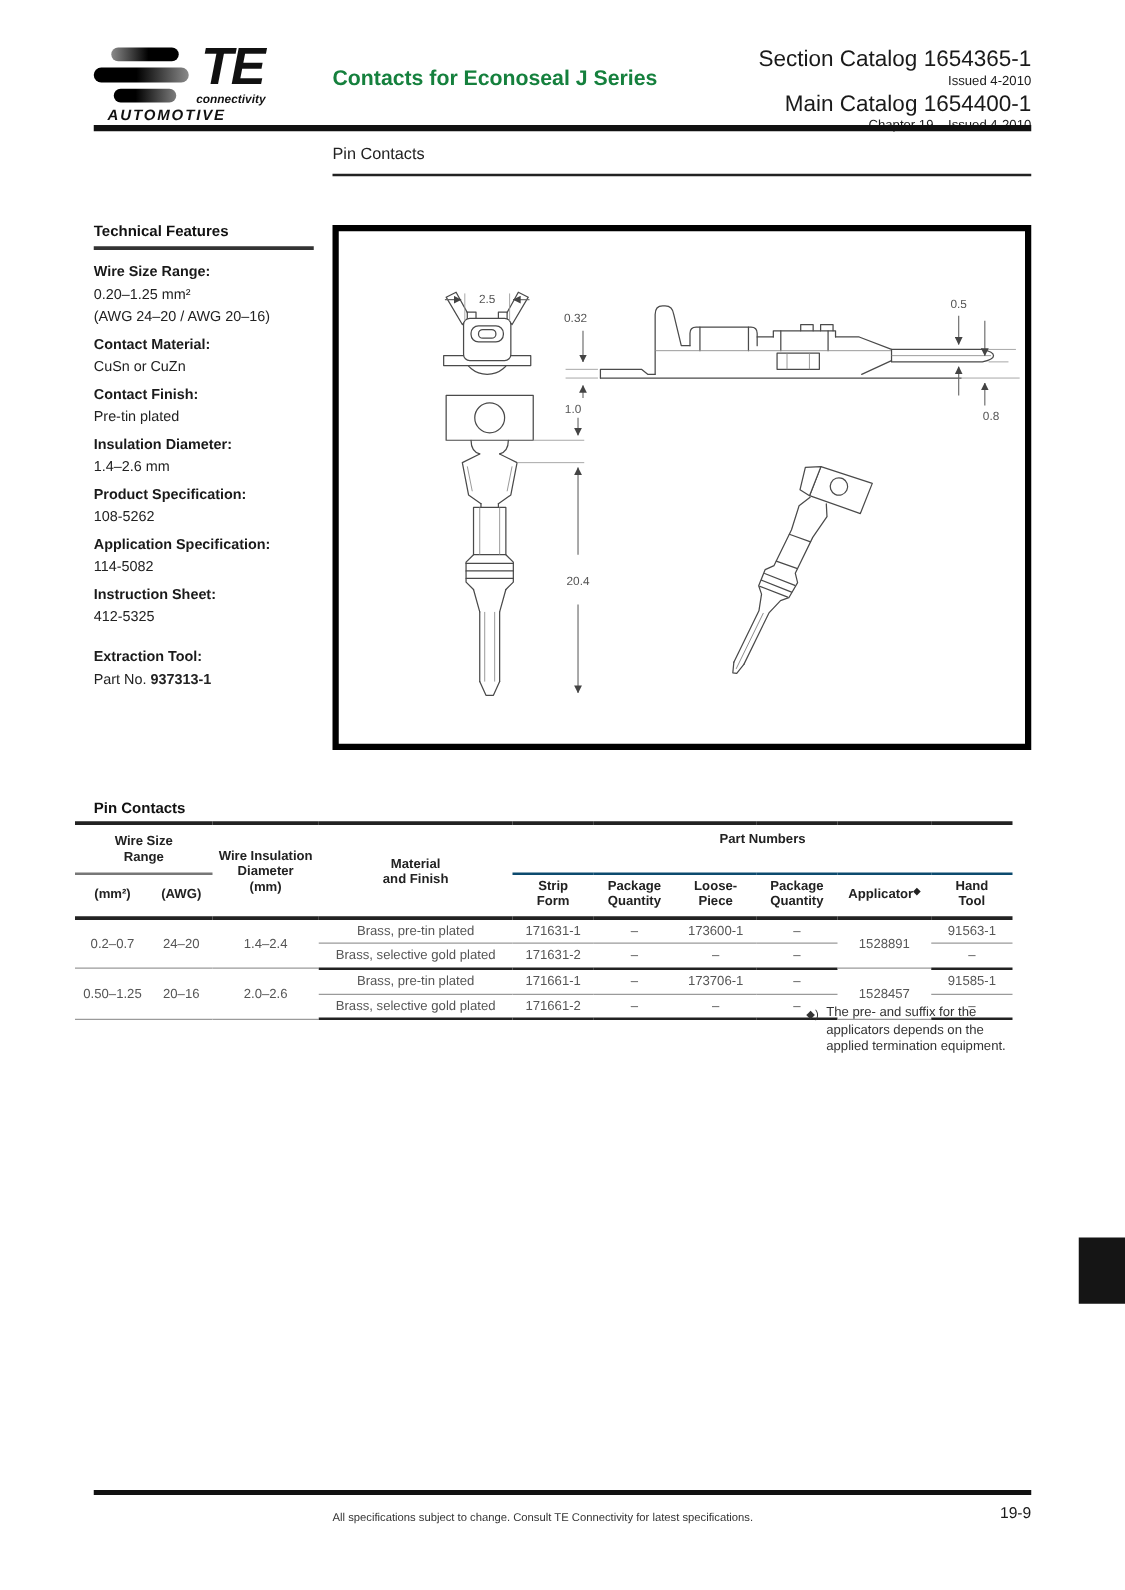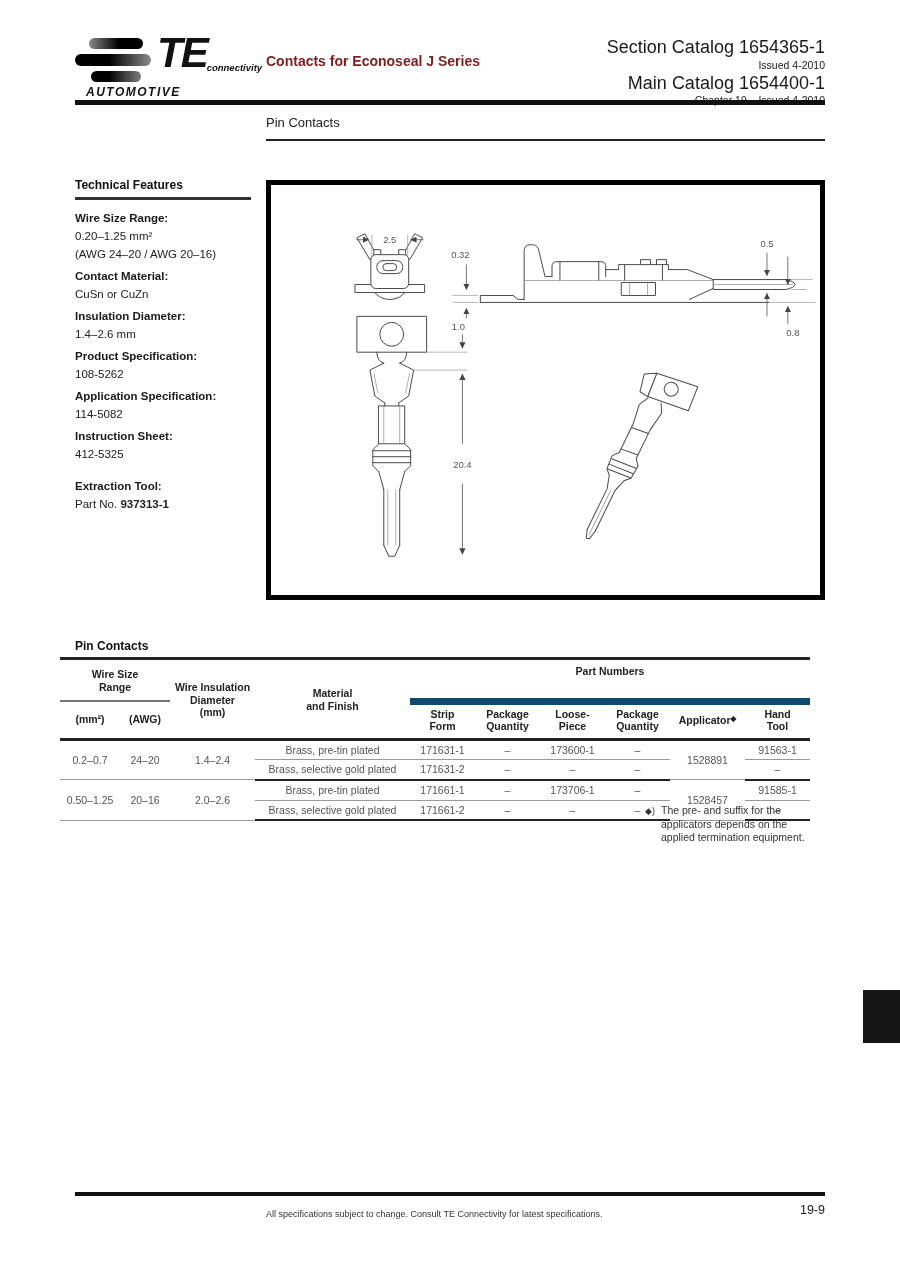--- a/index.html
+++ b/index.html
@@ -7,26 +7,26 @@
   body { font-family:"Liberation Sans", sans-serif; color:#222; }
   #page { position:relative; width:900px; height:1272px; background:#fff; overflow:hidden; }
 
   
   .logo { position:absolute; left:75px; top:33px; display:flex; align-items:flex-start; }
   .logo-bars { position:relative; width:80px; height:50px; }
   .bar { position:absolute; border-radius:999px; }
   .bar1 { left:14px; top:5px;  width:54px; height:11px; background:linear-gradient(to left,#000 45%,#8a8a8a); }
   .bar2 { left:0px;  top:21px; width:76px; height:12px; background:linear-gradient(to right,#000 45%,#8a8a8a); }
   .bar3 { left:16px; top:38px; width:50px; height:11px; background:linear-gradient(to right,#000 35%,#7d7d7d); }
-  .te-block { margin-left:2px; display:flex; flex-direction:row; align-items:flex-end; }
+  .te-block { margin-left:2px; display:flex; flex-direction:column; align-items:center; }
   .te-word { font-size:42px; line-height:40px; font-weight:bold; font-style:italic; letter-spacing:-2px; color:#111; }
   .te-conn { font-size:9.5px; font-weight:bold; font-style:italic; color:#111; margin-top:1px; margin-right:2px; }
   .automotive { position:absolute; left:86px; top:85px; font-size:12px; font-weight:bold; font-style:italic; letter-spacing:1.5px; color:#111; }
 
-  .doc-title { position:absolute; left:266px; top:53px; font-size:14px; font-weight:bold; color:#7f1d1d; }
+  .doc-title { position:absolute; left:266px; top:53px; font-size:17px; font-weight:bold; color:#15803d; }
   .catalog-info { position:absolute; right:75px; top:36px; text-align:right; color:#1a1a1a; line-height:1.25; }
   .cat-lg { font-size:18px; }
   .cat-sm { font-size:10.5px; }
 
   .header-rule { position:absolute; left:75px; top:100px; width:750px; height:5px; background:#111; }
   .subtitle { position:absolute; left:266px; top:115px; font-size:13px; color:#222; }
   .subtitle-rule { position:absolute; left:266px; top:139px; width:559px; height:2px; background:#222; }
 
   
   .tf { position:absolute; left:75px; top:178px; width:176px; }
@@ -49,21 +49,21 @@
 
   
   .tbl-heading { position:absolute; left:75px; top:639px; font-size:12px; font-weight:bold; color:#111; }
   .tbl-wrap { position:absolute; left:60px; top:657px; width:750px; }
   table { width:750px; border-collapse:collapse; table-layout:fixed; border-top:3px solid #222; }
   th, td { text-align:center; vertical-align:middle; font-size:10.5px; line-height:1.2; padding:3px 2px; }
   th { font-weight:bold; color:#222; white-space:pre-line; }
   td { color:#555; }
   .c1{width:60px}.c2{width:50px}.c3{width:85px}.c4{width:155px}.c5{width:65px}.c6{width:65px}.c7{width:65px}.c8{width:65px}.c9{width:75px}.c10{width:65px}
   .th-wsr { border-bottom:2px solid #777; }
-  .th-pn  { border-bottom:7px solid #0c4a6e; padding:20px 2px; }
+  .th-pn  { border-bottom:2px solid #0c4a6e; padding:20px 2px; }
   thead th[rowspan] { border-bottom:3px solid #222; }
   tr.h2 th { border-bottom:3px solid #222; padding-bottom:5px; }
   tr.h1 th { padding-top:5px; }
   tbody td { height:19px; }
   tr.r-a td { border-bottom:1px solid #9a9a9a; }
   tr.r-b td { border-bottom:2px solid #222; }
   .mark { font-size:7.5px; vertical-align:3px; }
 
   
   .footnote { position:absolute; left:645px; top:804px; width:190px; display:flex; font-size:10.5px; color:#333; line-height:13.5px; }
@@ -111,20 +111,24 @@
     <div class="tf-head">Technical Features</div>
 
     <div class="tf-item">
       <div class="tf-label">Wire Size Range:</div>
       <div class="tf-value">0.20–1.25 mm²
 (AWG 24–20 / AWG 20–16)</div>
     </div>
     <div class="tf-item">
       <div class="tf-label">Contact Material:</div>
       <div class="tf-value">CuSn or CuZn</div>
+    </div>
+    <div class="tf-item">
+      <div class="tf-label">Contact Finish:</div>
+      <div class="tf-value">Pre-tin plated</div>
     </div>
     <div class="tf-item">
       <div class="tf-label">Insulation Diameter:</div>
       <div class="tf-value">1.4–2.6 mm</div>
     </div>
     <div class="tf-item">
       <div class="tf-label">Product Specification:</div>
       <div class="tf-value">108-5262</div>
     </div>
     <div class="tf-item">

